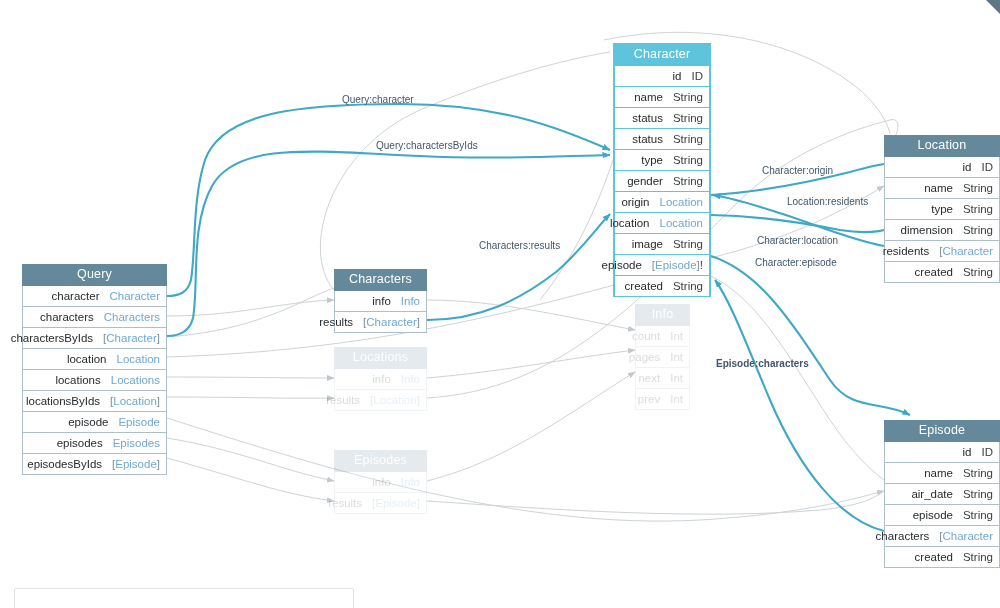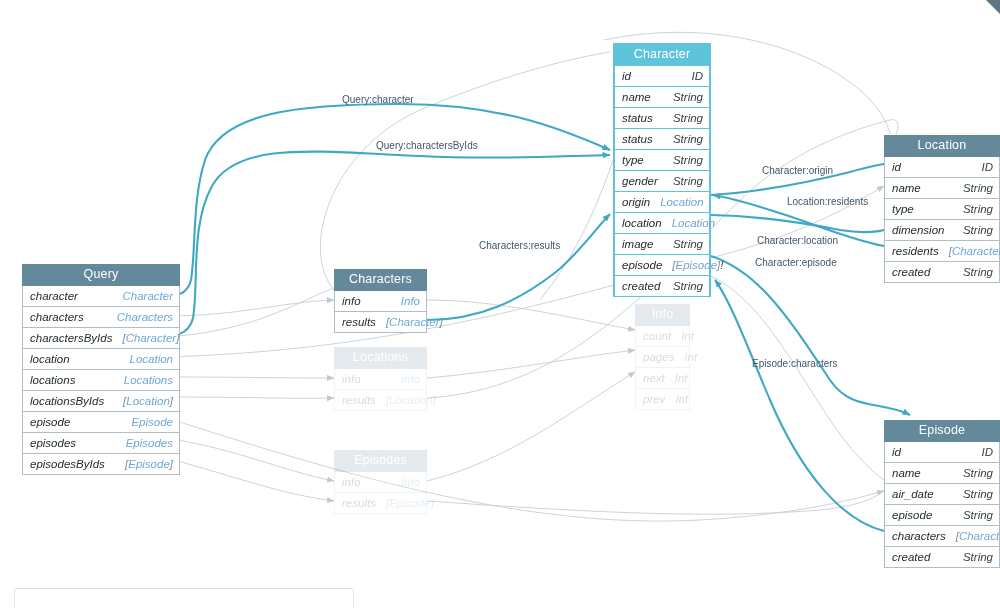--- a/index.html
+++ b/index.html
@@ -33,29 +33,28 @@
   .node-header {
     color: #ffffff;
     text-align: center;
     font-size: 12.5px;
     padding: 4px 6px 5px 6px;
     letter-spacing: .2px;
     line-height: 13px;
   }
   .node-field {
     display: flex;
-    justify-content: space-between;
+    justify-content: flex-end;
     align-items: center;
-    padding: 3px 6px 3px 7px;
+    padding: 3px 6px 3px 24px;
     border: 1px solid #c8d4da;
     border-top: none;
     background: #ffffff;
     line-height: 14px;
     white-space: nowrap;
-    font-style: italic;
   }
   .f-name { color: #262b2e; }
   .f-type { color: #3b4044; padding-left: 10px; }
   .f-type.link { color: #6fa8d4; }
   .f-type .brk { color: #7d8f9c; }
   .f-type .bang { color: #3b4044; }
 
   
   .node.cyan .node-header { background: #5ec4dc; }
   .node.cyan .node-field { border-color: #5ec4dc; }
@@ -163,21 +162,21 @@
 
       <path d="M711,215 C760,216 800,222 840,230 C864,234 880,232 892,228" marker-end="url(#arrow-active)"></path>
 
       <path d="M711,256 C760,272 790,320 830,380 C852,412 880,400 910,415" marker-end="url(#arrow-active)"></path>
 
       <path d="M884,531 C840,520 800,470 770,400 C748,348 730,300 715,280" marker-end="url(#arrow-active)"></path>
     </g>
   </svg>
 
   <div id="nodes-host">
-      <div class="node slate" style="left: 22px; top: 264px; width: 158px;">
+      <div class="node slate" style="left: 22px; top: 264px; width: 145px;">
         <div class="node-header">Query</div>
         <div class="node-field">
           <span class="f-name">character</span>
           <span class="f-type link"><span>Character</span></span>
         </div>
         <div class="node-field">
           <span class="f-name">characters</span>
           <span class="f-type link"><span>Characters</span></span>
         </div>
         <div class="node-field">
@@ -365,21 +364,21 @@
     </div>
 
   <div id="labels-host">
       <div class="edge-label" style="left: 342px; top: 94px;">Query:character</div>
       <div class="edge-label" style="left: 328px; top: 140px; margin-left: 48px;">Query:charactersByIds</div>
       <div class="edge-label" style="left: 479px; top: 240px;">Characters:results</div>
       <div class="edge-label" style="left: 762px; top: 165px;">Character:origin</div>
       <div class="edge-label" style="left: 751px; top: 196px; padding-left: 36px;">Location:residents</div>
       <div class="edge-label" style="left: 757px; top: 235px;">Character:location</div>
       <div class="edge-label" style="left: 755px; top: 257px;">Character:episode</div>
-      <div class="edge-label" style="left: 752px; top: 358px;">Episode:characters</div>
+      <div class="edge-label" style="left: 716px; top: 358px; font-weight: bold;">Episode:characters</div>
     </div>
 
   <svg id="corner-mark" viewBox="0 0 14 14">
     <path d="M14,0 L14,14 L0,0 z" fill="#5e7785"></path>
   </svg>
 
   <div id="bottom-panel"></div>
 
 </div>
 

